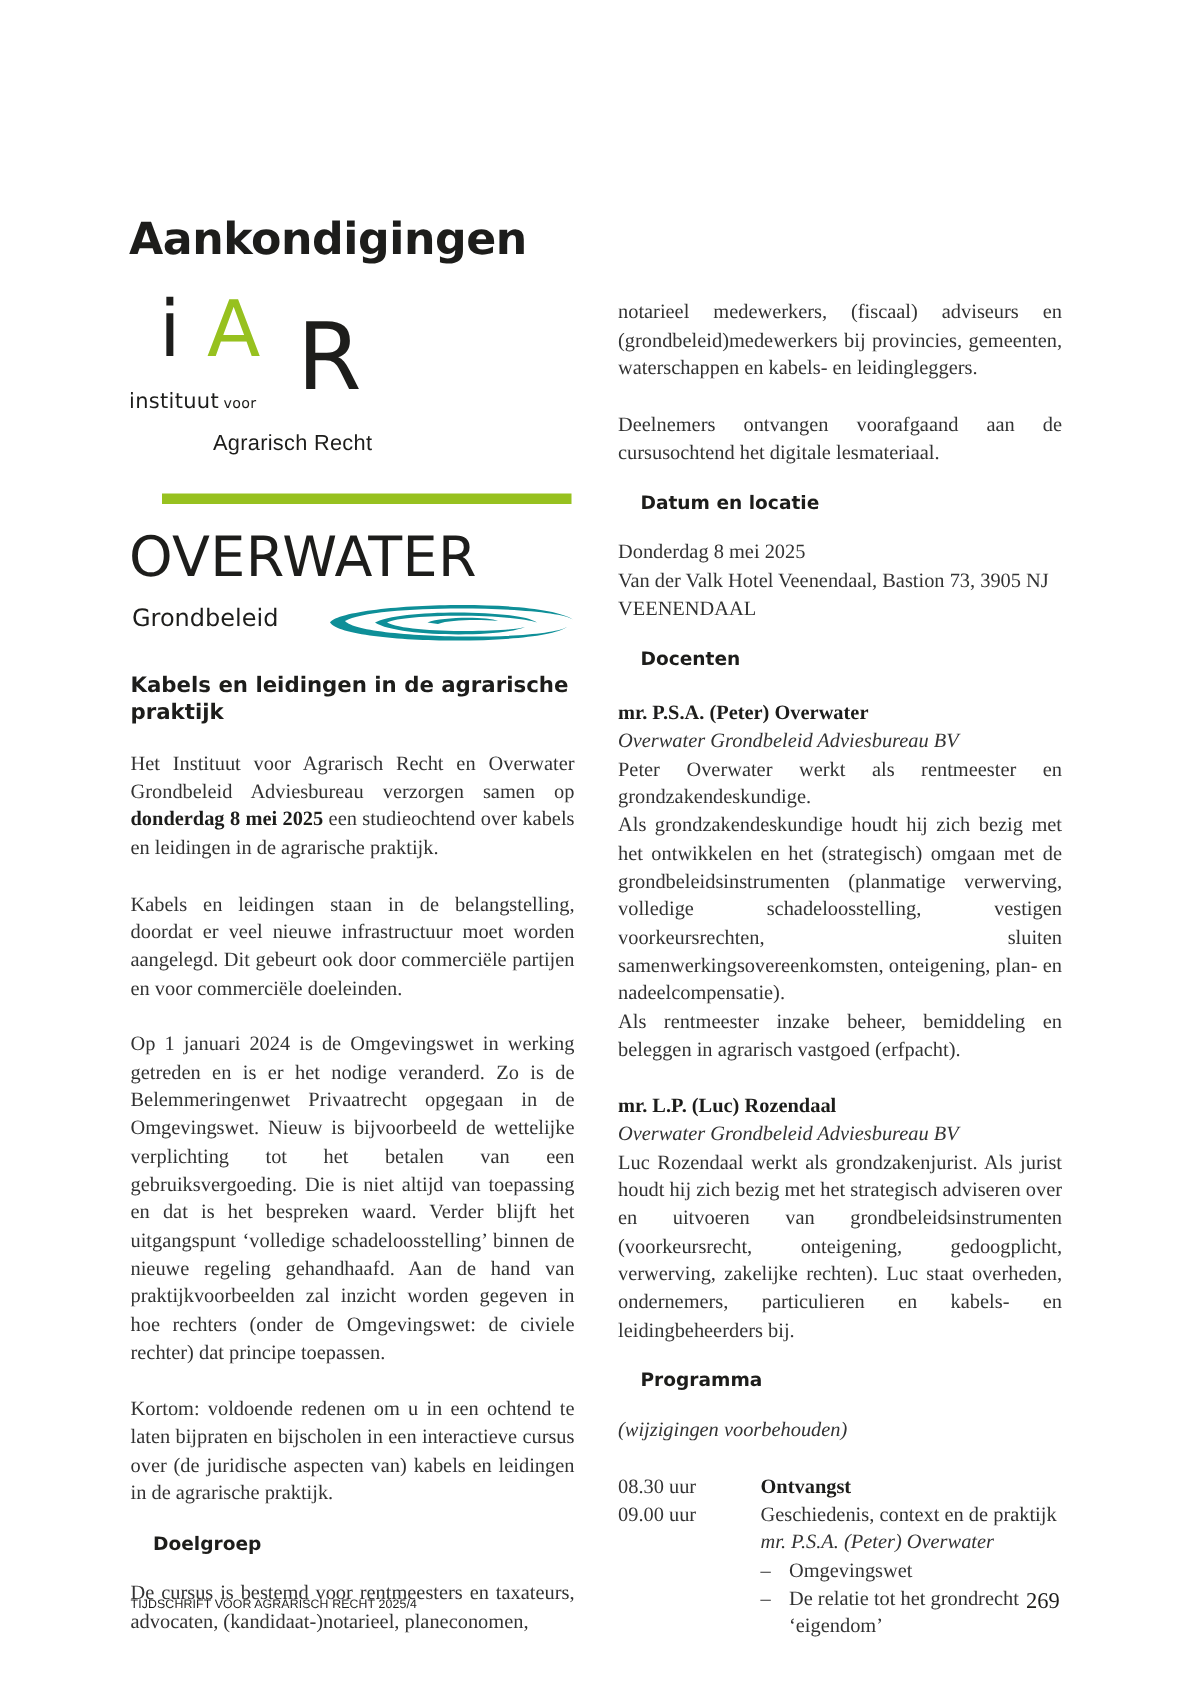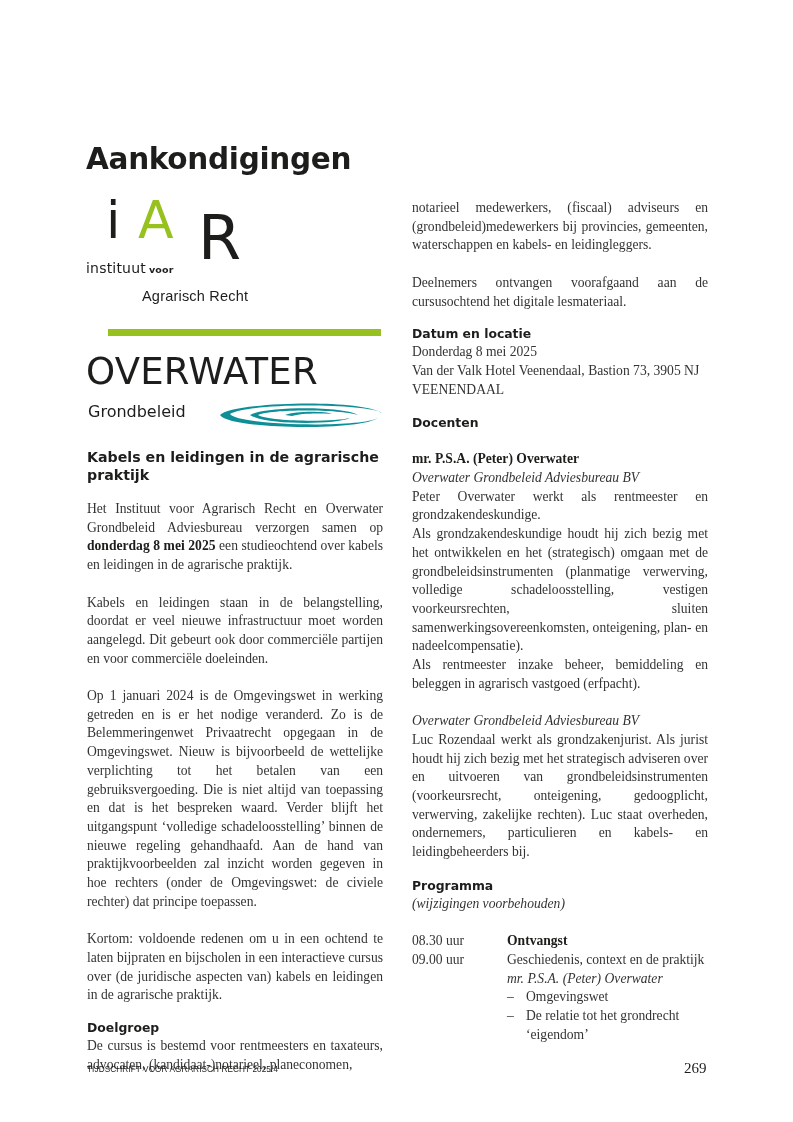--- a/index.html
+++ b/index.html
@@ -8,37 +8,37 @@
 
   .title { position: absolute; left: 86px; top: 142px; margin: 0;
     font-family: "DejaVu Sans", sans-serif; font-weight: bold; font-size: 29.5px; letter-spacing: -0.3px; color: #1d1d1b; }
 
   
   .iar { position: absolute; left: 86px; top: 196px; width: 200px; height: 115px; }
   .iar-i { position: absolute; left: 20px; top: -2px; font-family: "DejaVu Sans", sans-serif; font-size: 52px; line-height: 52px; color: #1d1d1b; font-weight: normal; }
   .iar-a { position: absolute; left: 52px; top: -2px; font-family: "DejaVu Sans", sans-serif; font-size: 52px; line-height: 52px; color: #97c11f; }
   .iar-r { position: absolute; left: 112px; top: 11px; font-family: "DejaVu Sans", sans-serif; font-size: 62px; line-height: 62px; color: #1d1d1b; }
   .iar-instituut { position: absolute; left: 0px; top: 64px; font-family: "DejaVu Sans", sans-serif; font-size: 14px; color: #1d1d1b; letter-spacing: 0.2px; }
-  .iar-voor { font-size: 9.5px; margin-left: 3px; font-weight: bold; }
+  .iar-voor { font-size: 9.5px; margin-left: 3px; }
   .iar-agrarisch { position: absolute; left: 56px; top: 92px; font-family: Liberation Sans, sans-serif; font-size: 14.5px; color: #1d1d1b; letter-spacing: 0.2px; }
 
   .green-bar { position: absolute; left: 108px; top: 329px; width: 273px; height: 7px; background: #97c11f; }
 
   
   .ow-name { position: absolute; left: 86px; top: 352px; font-family: "DejaVu Sans", sans-serif; font-size: 37px; line-height: 40px; color: #1d1d1b; letter-spacing: 0.2px; font-weight: normal; }
   .ow-sub { position: absolute; left: 88px; top: 402px; font-family: "DejaVu Sans", sans-serif; font-size: 16px; color: #1d1d1b; }
   .ow-swirl { position: absolute; left: 210px; top: 398px; width: 174px; height: 34px; }
 
   .serif { font-family: "Liberation Serif", serif; font-size: 13.6px; line-height: 18.7px; color: #333; }
   .col { position: absolute; width: 296px; }
   .col-left { left: 87px; top: 448px; }
   .col-right { left: 412px; top: 199px; }
 
   .h-sub { font-family: "DejaVu Sans", sans-serif; font-weight: bold; font-size: 14.2px; line-height: 18px; color: #1d1d1b; margin: 0 0 16px 0; }
-  .h-sec { font-family: "DejaVu Sans", sans-serif; font-weight: bold; font-size: 12.4px; line-height: 18px; color: #1d1d1b; margin: 0; }
+  .h-sec { font-family: "DejaVu Sans", sans-serif; font-weight: bold; font-size: 12.4px; line-height: 18px; color: #1d1d1b; margin: 15px; }
   p.body { margin: 0 0 18.7px 0; text-align: justify; }
   p.tight { margin: 0; }
   .b { font-weight: bold; color: #1d1d1b; }
   .i { font-style: italic; }
 
   .prog-row { display: flex; }
   .prog-time { width: 95px; flex: none; }
   .prog-body { flex: 1; }
   .dash-item { display: flex; }
   .dash { width: 19px; flex: none; }
@@ -96,20 +96,21 @@
 
     <div style="margin-bottom:18.7px">
       <p class="tight b">mr. P.S.A. (Peter) Overwater</p>
       <p class="tight i">Overwater Grondbeleid Adviesbureau BV</p>
       <p class="tight" style="text-align:justify">Peter Overwater werkt als rentmeester en grondzakendeskundige.</p>
       <p class="tight" style="text-align:justify">Als grondzakendeskundige houdt hij zich bezig met het ontwikkelen en het (strategisch) omgaan met de grondbeleidsinstrumenten (planmatige verwerving, volledige schadeloosstelling, vestigen voorkeursrechten, sluiten samenwerkingsovereenkomsten, onteigening, plan- en nadeelcompensatie).</p>
       <p class="tight" style="text-align:justify">Als rentmeester inzake beheer, bemiddeling en beleggen in agrarisch vastgoed (erfpacht).</p>
     </div>
 
     <div style="margin-bottom:15px">
+      <p class="tight b">mr. L.P. (Luc) Rozendaal</p>
       <p class="tight i">Overwater Grondbeleid Adviesbureau BV</p>
       <p class="tight" style="text-align:justify">Luc Rozendaal werkt als grondzakenjurist. Als jurist houdt hij zich bezig met het strategisch adviseren over en uitvoeren van grondbeleidsinstrumenten (voorkeursrecht, onteigening, gedoogplicht, verwerving, zakelijke rechten). Luc staat overheden, ondernemers, particulieren en kabels- en leidingbeheerders bij.</p>
     </div>
 
     <h3 class="h-sec">Programma</h3>
     <p class="tight i" style="margin-bottom:18.7px">(wijzigingen voorbehouden)</p>
 
     <div>
       <div class="prog-row">
         <span class="prog-time">08.30 uur</span>

